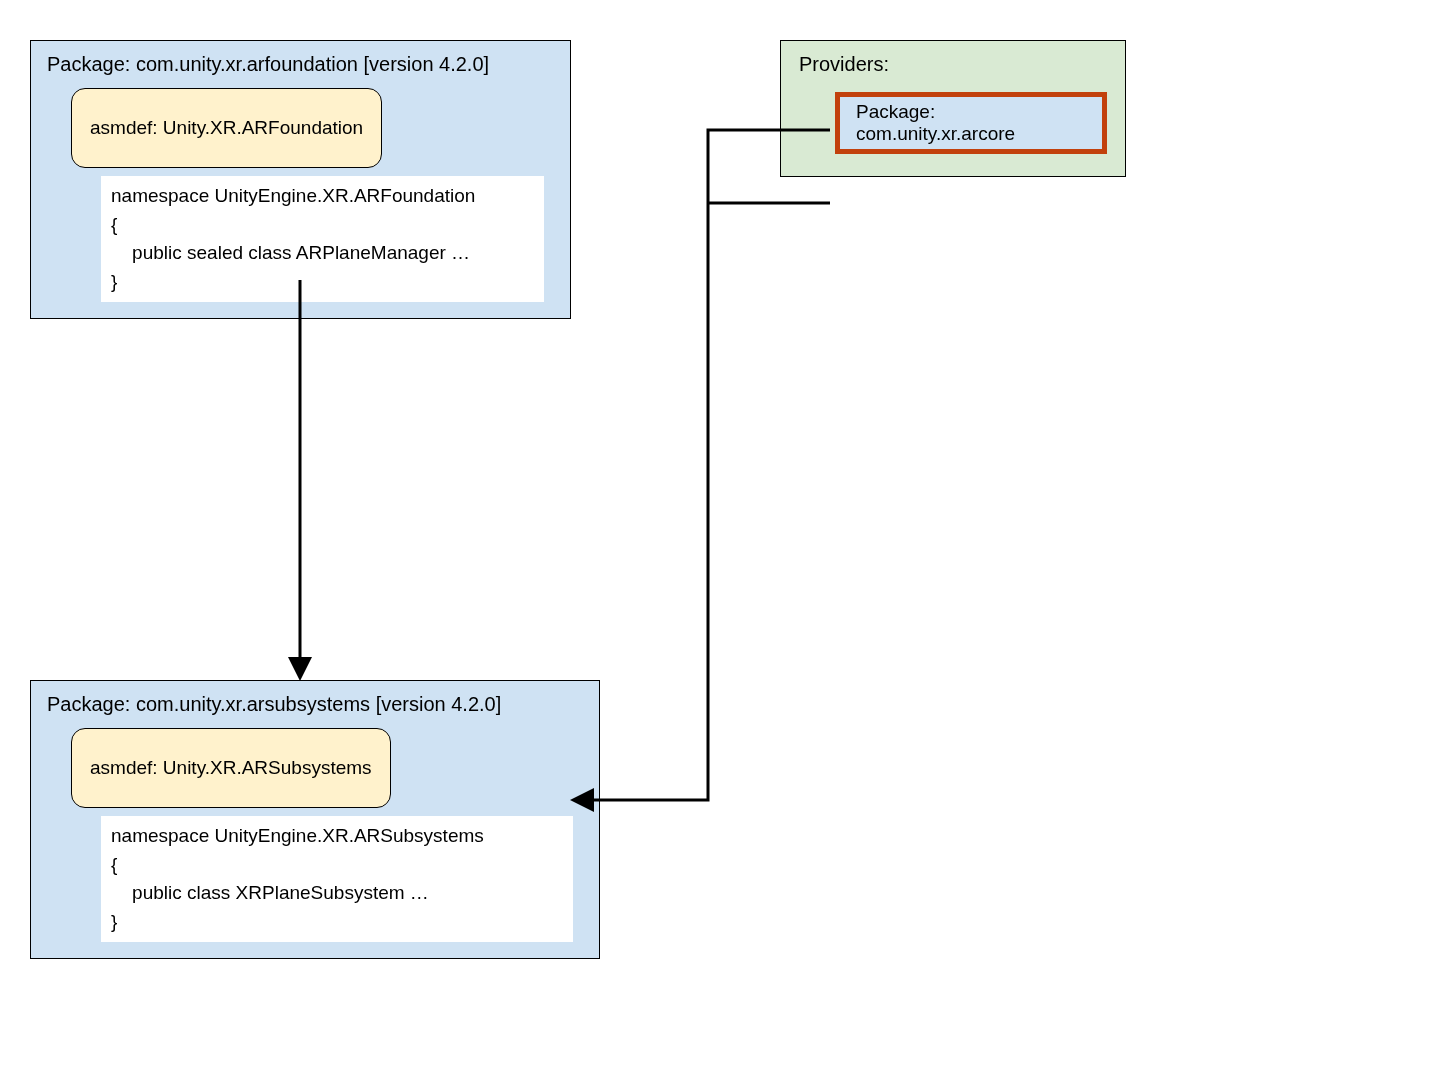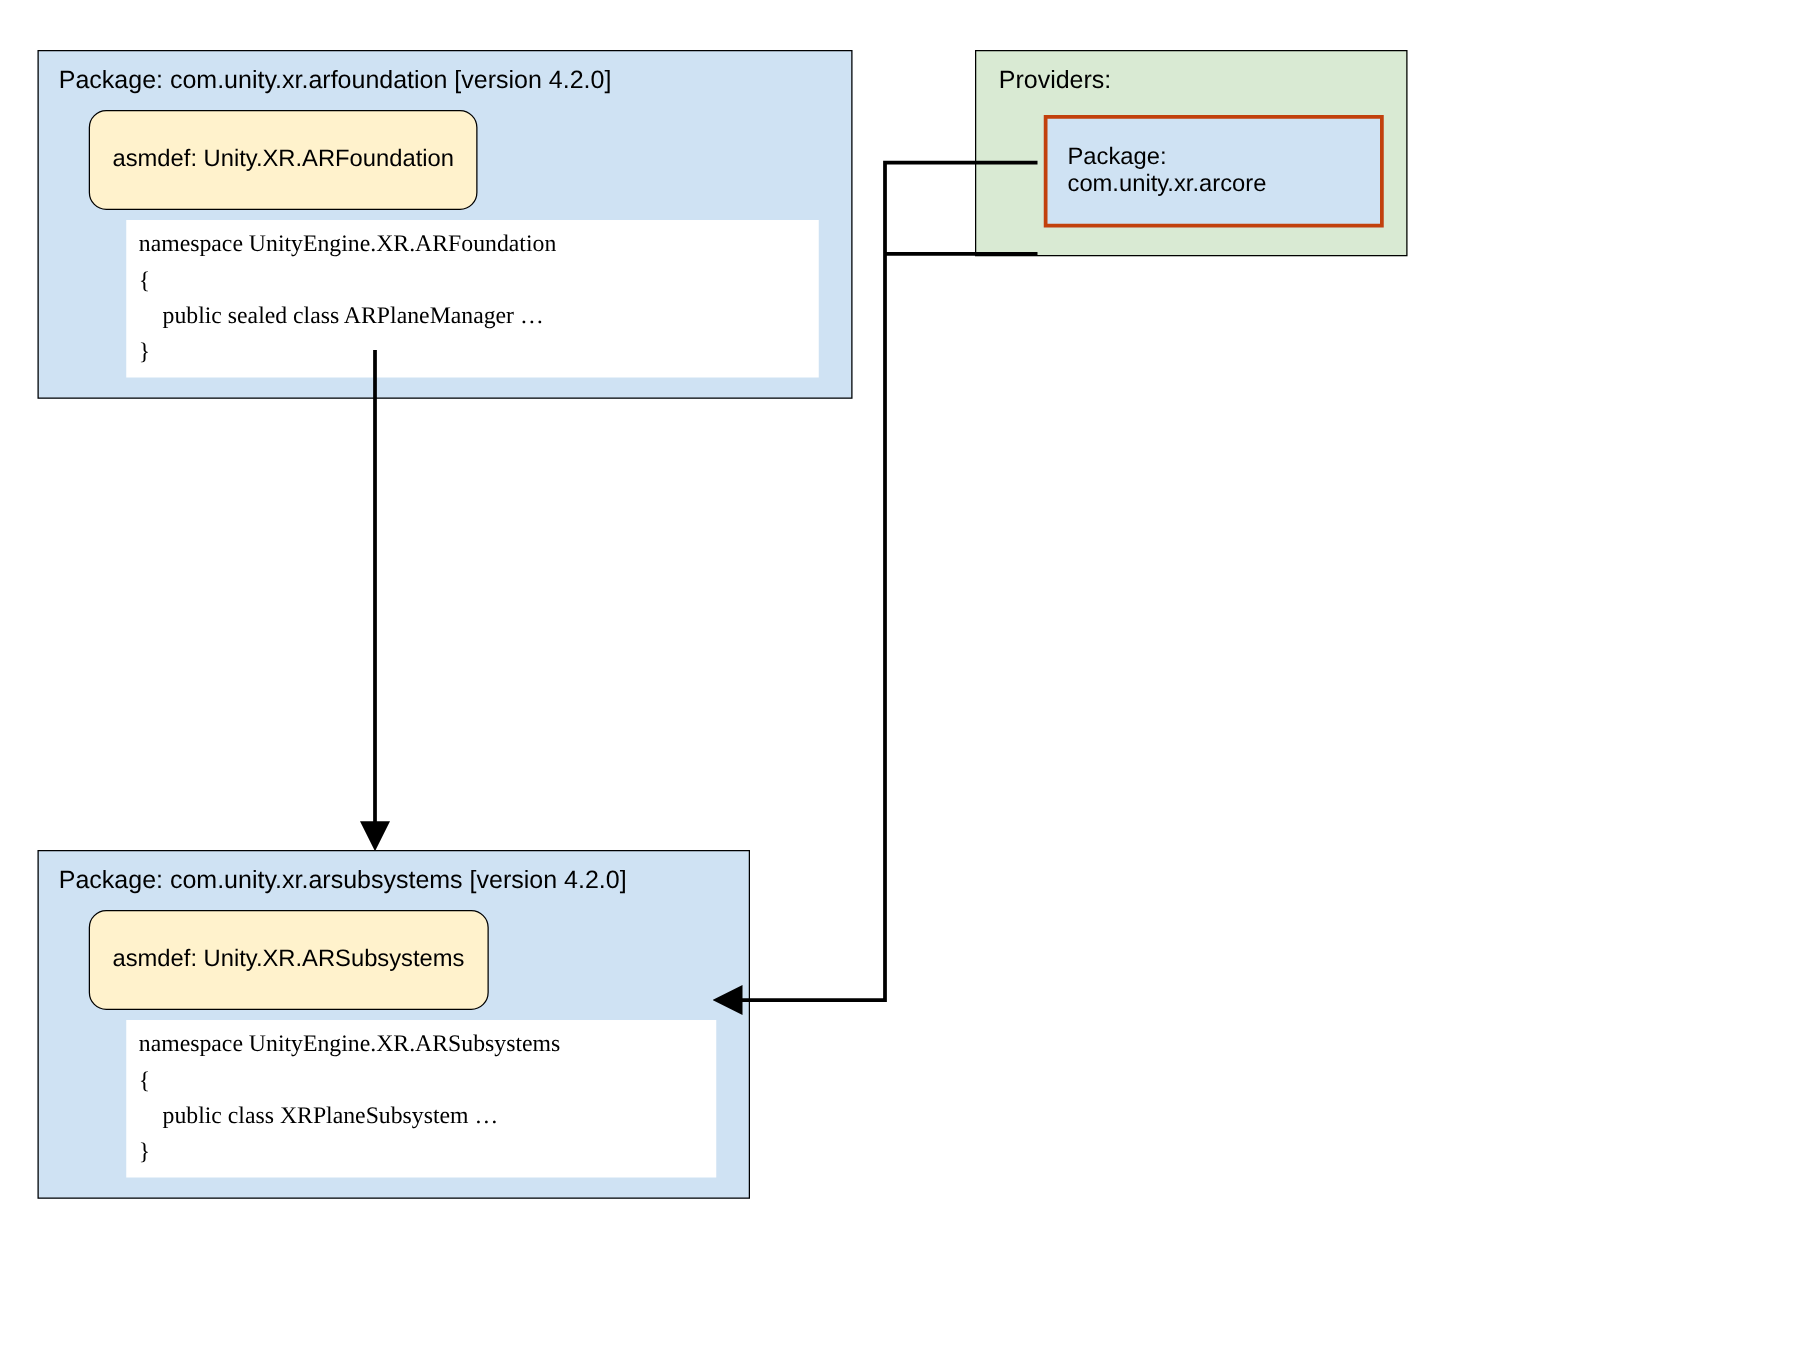--- a/index.html
+++ b/index.html
@@ -31,59 +31,59 @@
       margin-bottom: 8px;
     }
     .asmdef-label {
       font-size: 19px;
     }
     .code-box {
       background: #ffffff;
       margin-left: 54px;
       margin-right: 10px;
       padding: 6px 10px;
-      font-family: Liberation Serif, serif;
+      font-family: Liberation Sans, sans-serif;
       font-size: 19px;
       line-height: 1.5;
       white-space: pre;
     }
     .providers-box {
       position: absolute;
       background: #d9ead3;
       border: 1px solid #000;
       padding: 12px 18px 18px 18px;
     }
     .providers-title {
       font-size: 20px;
       margin-bottom: 16px;
     }
     .provider-item {
       background: #cfe2f3;
-      border: 3px solid #c2410c;
-      padding: 20px 16px;
+      border: 5px solid #c2410c;
+      padding: 4px 16px;
       font-size: 19px;
       margin-left: 36px;
       margin-bottom: 22px;
     }
     .provider-item:last-child {
       margin-bottom: 4px;
     }
     svg.arrows {
       position: absolute;
       left: 0;
       top: 0;
       width: 1440px;
       height: 1080px;
       pointer-events: none;
     }
   </style>
 </head>
 <body>
 
-<div class="package-box" style="left:30px; top:40px; width:652px;">
+<div class="package-box" style="left:30px; top:40px; width:541px;">
   <div class="package-title">Package: com.unity.xr.arfoundation [version 4.2.0]</div>
   <div class="asmdef-box">
     <span class="asmdef-label">asmdef: Unity.XR.ARFoundation</span>
   </div>
   <div class="code-box">namespace UnityEngine.XR.ARFoundation
 {
     public sealed class ARPlaneManager …
 }</div>
 </div>
 

